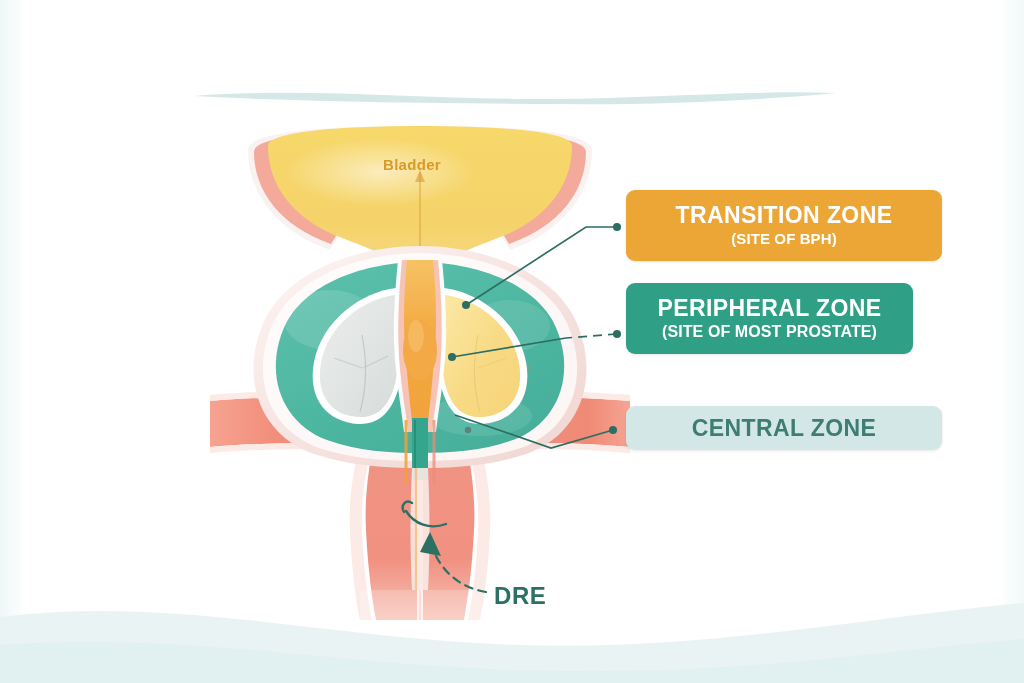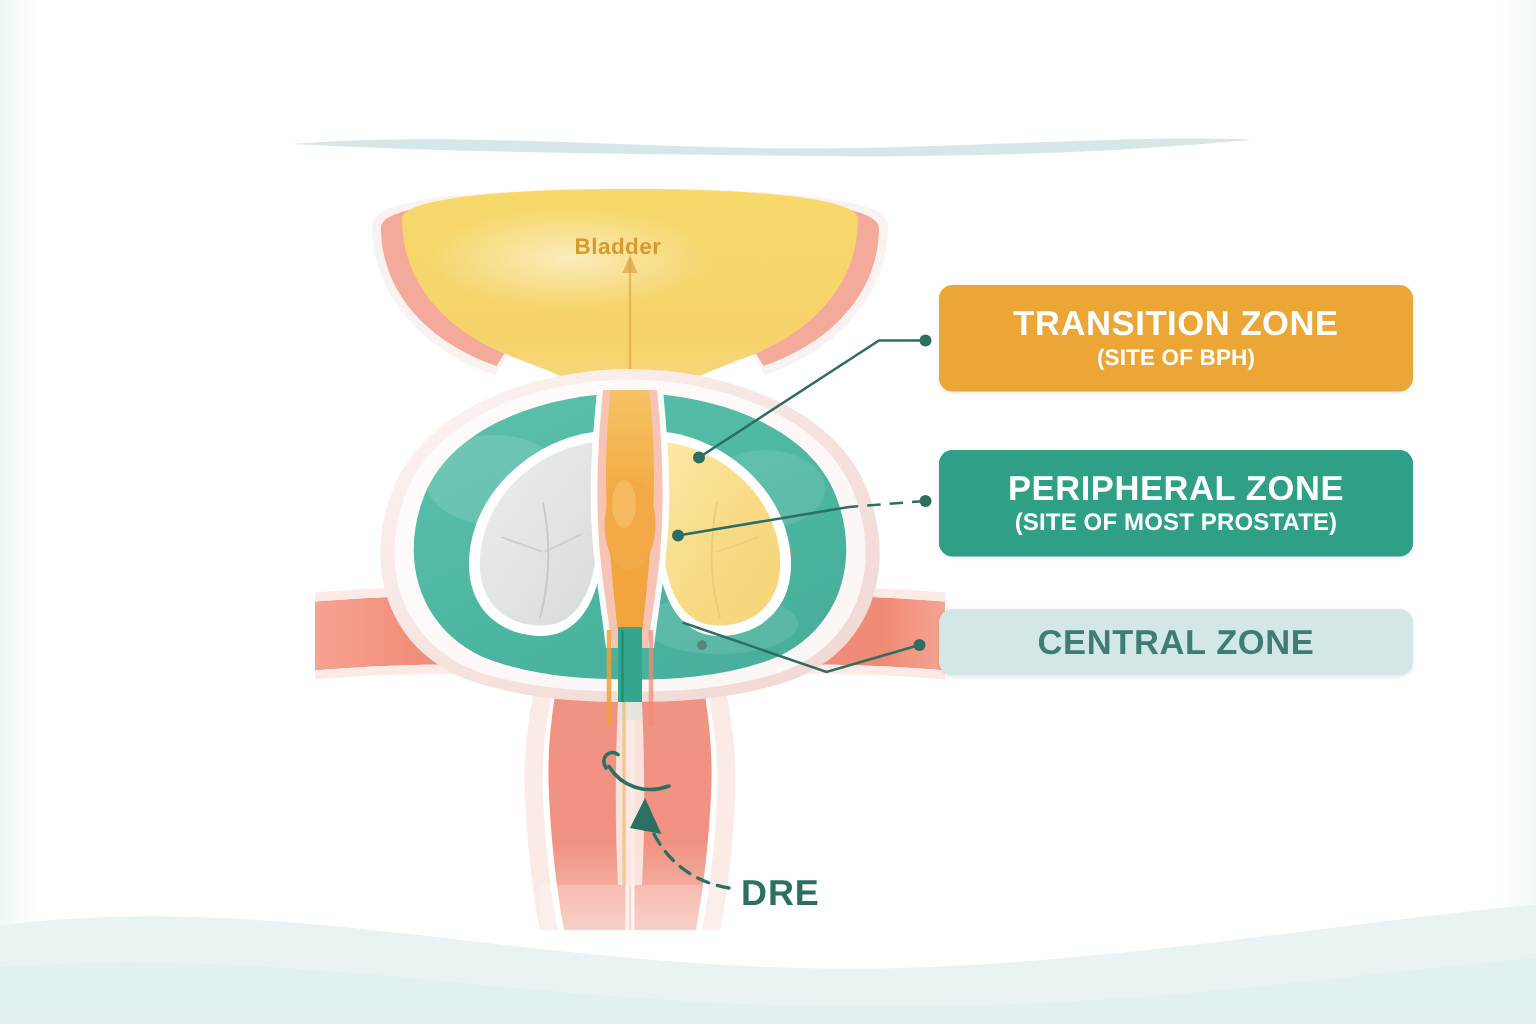--- a/index.html
+++ b/index.html
@@ -115,22 +115,22 @@
 
   #legend-transition {
     left: 626px; top: 190px;
     width: 316px; height: 71px;
     background: #eba636;
   }
   #legend-transition .legend-title { font-size: 23px; color: #ffffff; }
   #legend-transition .legend-sub { font-size: 15px; color: #ffffff; margin-top: 4px; }
 
   #legend-peripheral {
-    left: 626px; top: 300px;
-    width: 316px; height: 71px;
+    left: 626px; top: 283px;
+    width: 287px; height: 71px;
     background: #2fa085;
   }
   #legend-peripheral .legend-title { font-size: 23px; color: #ffffff; }
   #legend-peripheral .legend-sub { font-size: 16px; color: #ffffff; margin-top: 3px; }
 
   #legend-central {
     left: 626px; top: 406px;
     width: 316px; height: 44px;
     background: #d3e7e7;
   }

